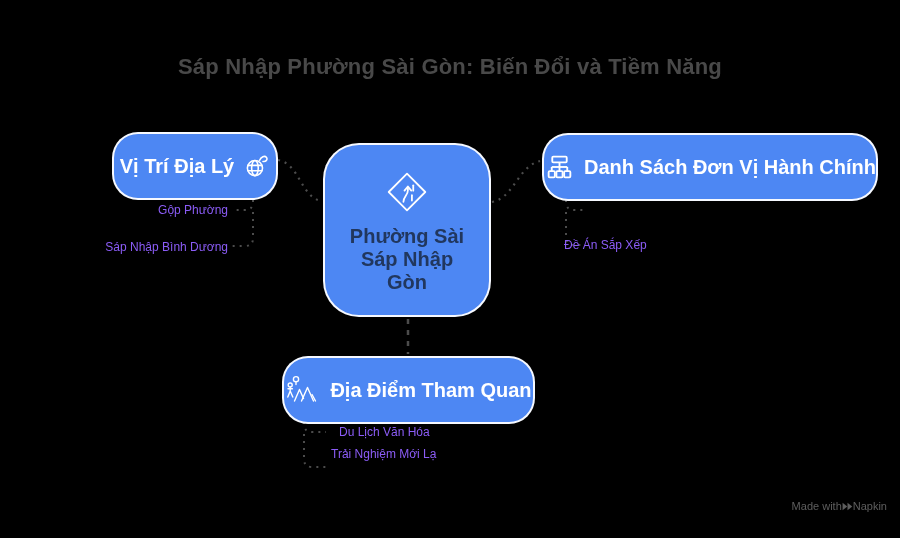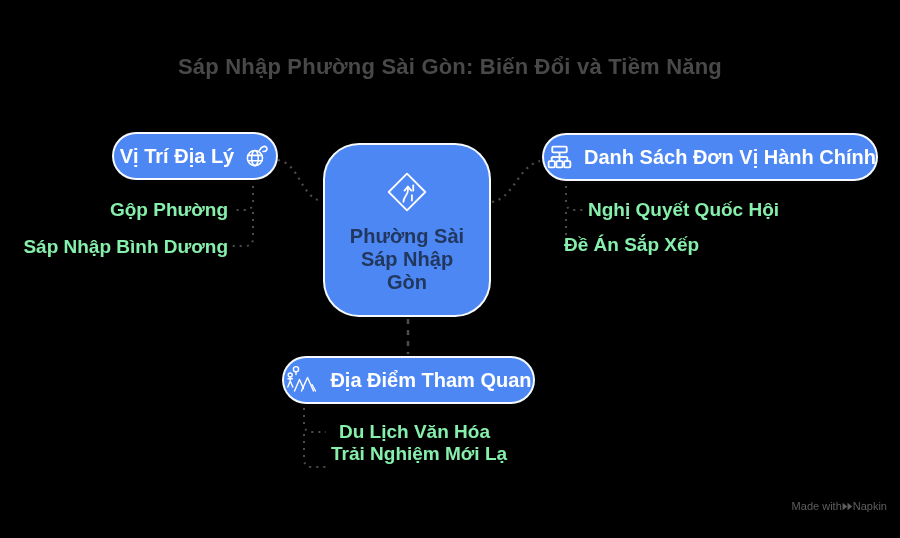--- a/index.html
+++ b/index.html
@@ -9,34 +9,34 @@
   }
   .title{
     position:absolute;left:0;right:0;top:54px;text-align:center;
     font-size:22px;font-weight:700;color:#494949;letter-spacing:.2px;
   }
   .node{
     position:absolute;background:#4d87f3;border:2px solid rgba(255,255,255,.95);
     box-sizing:border-box;display:flex;align-items:center;justify-content:center;
     gap:9px;color:#fff;font-weight:700;white-space:nowrap;
   }
-  .pill{height:48px;border-radius:26px;font-size:20px;}
+  .pill{height:68px;border-radius:26px;font-size:20px;}
   #node-left{left:112px;top:132px;width:166px;}
   #node-right{left:542px;top:133px;width:336px;}
   #node-bottom{left:282px;top:356px;width:253px;}
   #node-center{
     left:323px;top:143px;width:168px;height:174px;border-radius:36px;
     flex-direction:column;justify-content:flex-start;padding-top:22px;gap:8px;
   }
   .center-label{
     color:#21375e;font-size:20px;line-height:23px;text-align:center;font-weight:700;
   }
   .center-label span{display:block;}
   .subitem{
-    position:absolute;font-size:19px;font-weight:700;color:#86efac;
+    position:absolute;font-size:12px;font-weight:400;color:#8b5cf6;
     white-space:nowrap;line-height:20px;
   }
   .sub-left{right:672px;text-align:right;}
   #sub-l1{top:200px;} #sub-l2{top:237px;}
   #sub-r1{left:588px;top:200px;} #sub-r2{left:564px;top:235px;}
   #sub-b1{left:331px;top:422px;margin-left:8px;} #sub-b2{left:331px;top:444px;}
   #wires{position:absolute;left:0;top:0;pointer-events:none;}
   .icon{display:flex;align-items:center;justify-content:center;flex:0 0 auto;}
   .watermark{
     position:absolute;right:13px;top:500px;display:flex;align-items:center;
@@ -124,21 +124,20 @@
         <path d="M16.5 27 L22.5 13.5 L28.5 27"></path>
         <path d="M27 20.5 L30.5 27"></path>
       </svg>
     </span>
     <span>Địa Điểm Tham Quan</span>
   </div>
 
   <div class="subitem sub-left" id="sub-l1">Gộp Phường</div>
   <div class="subitem sub-left" id="sub-l2">Sáp Nhập Bình Dương</div>
 
-  <div class="subitem" id="sub-r1">Nghị Quyết Quốc Hội</div>
   <div class="subitem" id="sub-r2">Đề Án Sắp Xếp</div>
 
   <div class="subitem" id="sub-b1">Du Lịch Văn Hóa</div>
   <div class="subitem" id="sub-b2">Trải Nghiệm Mới Lạ</div>
 
   <div class="watermark">
     <span>Made with</span>
     <span class="icon">
       <svg width="11" height="11" viewBox="0 0 10 10">
         <path d="M0.5 1.5 L4.8 5 L0.5 8.5 Z" fill="#5e5e5e"></path>

